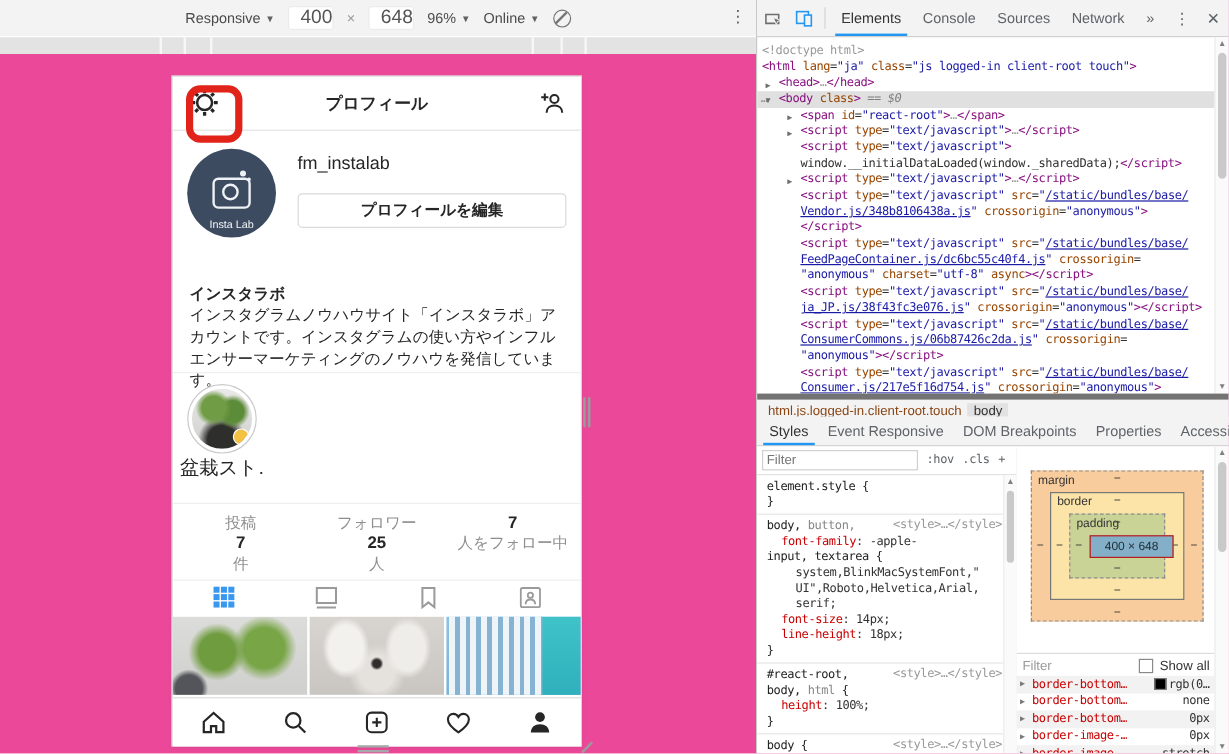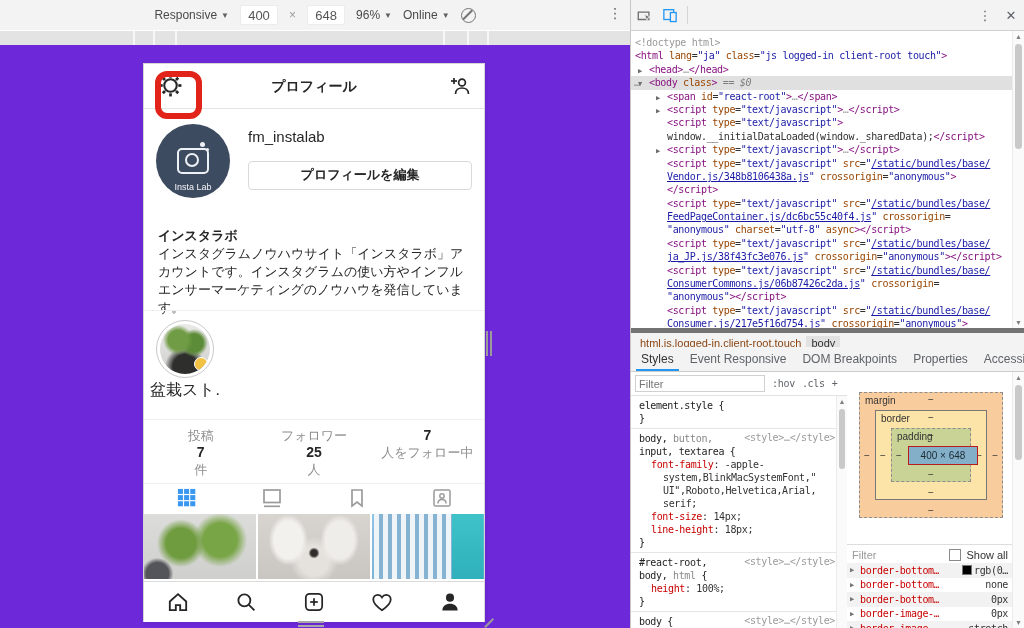--- a/index.html
+++ b/index.html
@@ -1,26 +1,26 @@
 <!DOCTYPE html>
 <html><head>
 <meta charset="utf-8">
 <style>
   html,body{margin:0;padding:0;background:#fff}
-  .stage{position:relative;width:1024px;height:628px;overflow:hidden;background:#6d28d9;
+  .stage{position:relative;width:1024px;height:628px;overflow:hidden;background:#ec4899;
          font-family:"Liberation Sans",sans-serif;color:#333}
 
   
   .emu-toolbar{position:absolute;left:0;top:0;width:630px;height:30px;background:#f3f3f3;
                border-bottom:1px solid #dadada;display:flex;align-items:center;justify-content:center}
   .emu-center{display:flex;align-items:center;gap:11px;font-size:12px;color:#4a4a4a}
   .emu-item{display:flex;align-items:center;gap:4px;cursor:default}
   .caret{font-size:8px;color:#616161}
   .dim-input{width:36px;height:18px;border:1px solid #ececec;background:#fff;border-radius:2px;
-             text-align:center;font-size:13px;color:#555;font-family:"Liberation Sans",sans-serif;padding:0}
+             text-align:right;font-size:16px;color:#555;font-family:"Liberation Sans",sans-serif;padding:0}
   .dim-x{color:#9a9a9a}
   .throttle-icon{width:13px;height:13px;border:1.5px solid #757575;border-radius:50%;position:relative;display:inline-block}
   .throttle-icon::after{content:"";position:absolute;left:-1px;top:5px;width:13px;height:1.5px;background:#757575;transform:rotate(-45deg)}
   .kebab{position:absolute;right:8px;top:5px;color:#5f6368;font-size:14px;letter-spacing:0;cursor:pointer}
 
   
   .mq-bar{position:absolute;left:0;top:30px;width:630px;height:14px;background:#e3e3e3;border-top:1px solid #fff}
   .mq-sep{position:absolute;top:0;width:2px;height:14px;background:#f7f7f7}
 
   
@@ -34,21 +34,21 @@
   .addp{position:absolute;right:13px;top:11px;width:22px;height:22px;cursor:pointer}
 
   .avatar{position:absolute;left:12px;top:60px;width:74px;height:74px;border-radius:50%;background:#3d4b60;overflow:hidden;cursor:pointer}
   .cam-body{position:absolute;left:21px;top:24px;width:28px;height:22px;border:2px solid #eef1f5;border-radius:5px}
   .cam-lens{position:absolute;left:29px;top:29px;width:10px;height:10px;border:2px solid #eef1f5;border-radius:50%}
   .cam-dot{position:absolute;background:#eef1f5;border-radius:50%}
   .avatar-label{position:absolute;left:0;bottom:6px;width:74px;text-align:center;font-size:9px;color:#f2f4f7}
   .uname{position:absolute;left:104px;top:64px;font-size:15px;color:#262626}
   .edit-btn{position:absolute;left:104px;top:97px;width:222px;height:27px;border:1px solid #dadada;border-radius:4px;
             background:#fff;font-size:13px;font-weight:bold;color:#262626;text-align:center;line-height:26px;cursor:pointer}
-  .bio{position:absolute;left:14px;top:163px;width:314px;font-size:13px;line-height:18px;color:#262626}
+  .bio{position:absolute;left:14px;top:172px;width:314px;font-size:13px;line-height:18px;color:#262626}
   .bio-name{font-weight:bold}
   .bio-link{color:#36608c;font-weight:bold;cursor:pointer}
   .div1{position:absolute;left:0;top:246px;width:340px;border-top:1px solid #efefef}
   .hl-ring{position:absolute;left:12px;top:256px;width:56px;height:56px;border:1px solid #c9c9c9;border-radius:50%;
            display:flex;align-items:center;justify-content:center;cursor:pointer}
   .hl-img{width:50px;height:50px;border-radius:50%;position:relative;overflow:hidden;
           background:radial-gradient(circle 15px at 36% 32%,#6f9c44 65%,transparent),
                      radial-gradient(circle 14px at 68% 38%,#5d8c38 65%,transparent),
                      radial-gradient(circle 20px at 50% 85%,#2e2f2c 60%,transparent),
                      linear-gradient(#e9e9e7,#cfcfcd)}
@@ -360,20 +360,27 @@
           <path d="M11.5 10.5 19 13.5l-3.2 1-1.2 3.2z" fill="#6e6e6e" stroke="#f3f3f3" stroke-width="1"></path>
         </svg>
       </div>
       <div class="dt-icon">
         <svg viewBox="0 0 22 22" width="18" height="18" fill="none" stroke="#2196f3" stroke-width="1.6">
           <rect x="3.5" y="4.5" width="12" height="12"></rect>
           <rect x="11.5" y="8" width="7" height="11" fill="#f3f3f3"></rect>
         </svg>
       </div>
       <div class="dt-sep"></div>
+      <div class="dt-tabs">
+          <div class="dt-tab active">Elements</div>
+          <div class="dt-tab">Console</div>
+          <div class="dt-tab">Sources</div>
+          <div class="dt-tab">Network</div>
+          <div class="dt-tab">»</div>
+        </div>
       <div class="dt-right">
         <div class="dt-icon">
             <span class="glyph">⋮</span>
           </div>
         <div class="dt-icon">
             <span class="glyph">✕</span>
           </div>
       </div>
     </div>
 
@@ -429,22 +436,22 @@
         <span class="tg">+</span>
       </div>
       <div id="style-rules">
           <div class="rule-block">
             <div class="sline" style="padding-left: 2px;"><span class="tk-sel">element.style {</span></div>
             <div class="sline" style="padding-left: 2px;"><span class="tk-sel">}</span></div>
           </div>
           <div class="rule-block">
             <div class="sline" style="padding-left: 2px;"><span class="tk-sel">body, </span><span class="tk-dim">button,</span></div>
             <span class="note">&lt;style&gt;…&lt;/style&gt;</span>
+            <div class="sline" style="padding-left: 14px;"><span class="tk-prop">font-family</span><span class="tk-val">: -apple-</span></div>
             <div class="sline" style="padding-left: 2px;"><span class="tk-sel">input, textarea {</span></div>
-            <div class="sline" style="padding-left: 14px;"><span class="tk-prop">font-family</span><span class="tk-val">: -apple-</span></div>
             <div class="sline" style="padding-left: 26px;"><span class="tk-val">system,BlinkMacSystemFont,"</span></div>
             <div class="sline" style="padding-left: 26px;"><span class="tk-val">UI",Roboto,Helvetica,Arial,</span></div>
             <div class="sline" style="padding-left: 26px;"><span class="tk-val">serif;</span></div>
             <div class="sline" style="padding-left: 14px;"><span class="tk-prop">font-size</span><span class="tk-val">: 14px;</span></div>
             <div class="sline" style="padding-left: 14px;"><span class="tk-prop">line-height</span><span class="tk-val">: 18px;</span></div>
             <div class="sline" style="padding-left: 2px;"><span class="tk-sel">}</span></div>
           </div>
           <div class="rule-block">
             <div class="sline" style="padding-left: 2px;"><span class="tk-sel">#react-root,</span></div>
             <span class="note">&lt;style&gt;…&lt;/style&gt;</span>

